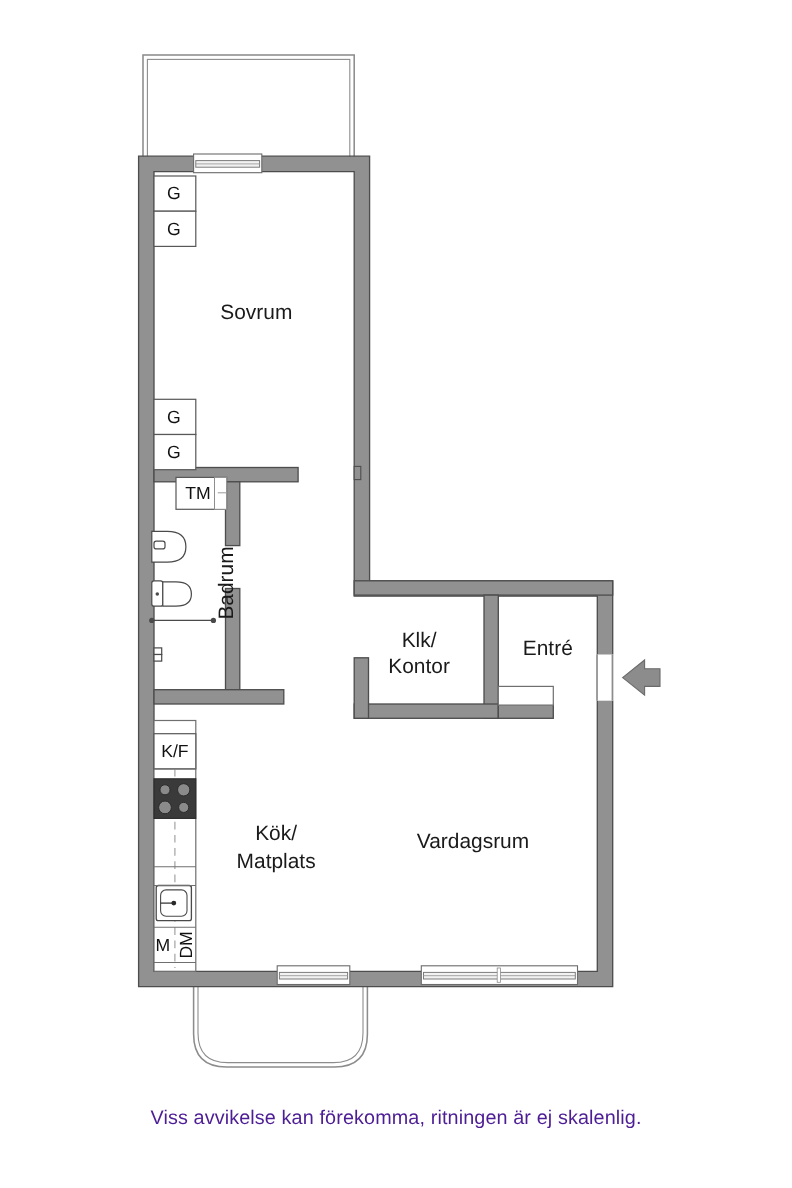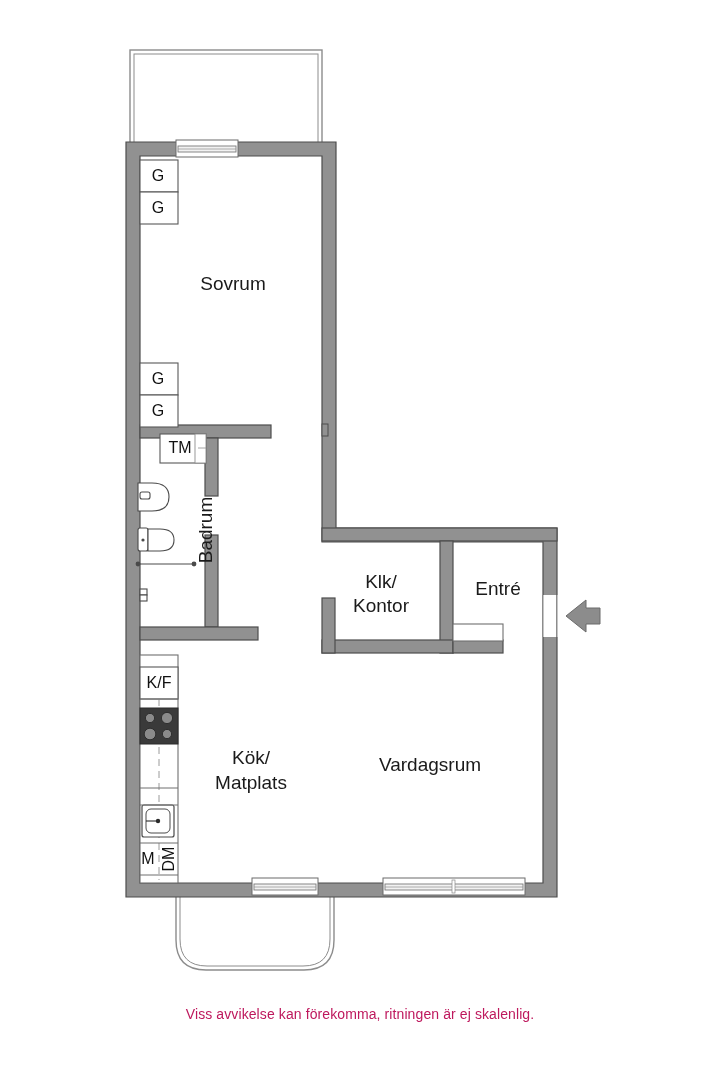--- a/index.html
+++ b/index.html
@@ -39,22 +39,22 @@
     text-anchor: middle;
     dominant-baseline: middle;
   }
   .caption-text {
     position: absolute;
     left: 0;
     top: 1006px;
     width: 720px;
     text-align: center;
     font-family: "Liberation Sans", sans-serif;
-    font-size: 14px;
-    color: #be185d;
+    font-size: 18px;
+    color: #4c1d95;
     letter-spacing: 0.1px;
   }
 </style>
 </head>
 <body>
 
 <div id="floorplan-root">
   <svg class="plan" viewBox="0 0 720 1080" xmlns="http://www.w3.org/2000/svg">
 
     <g>

